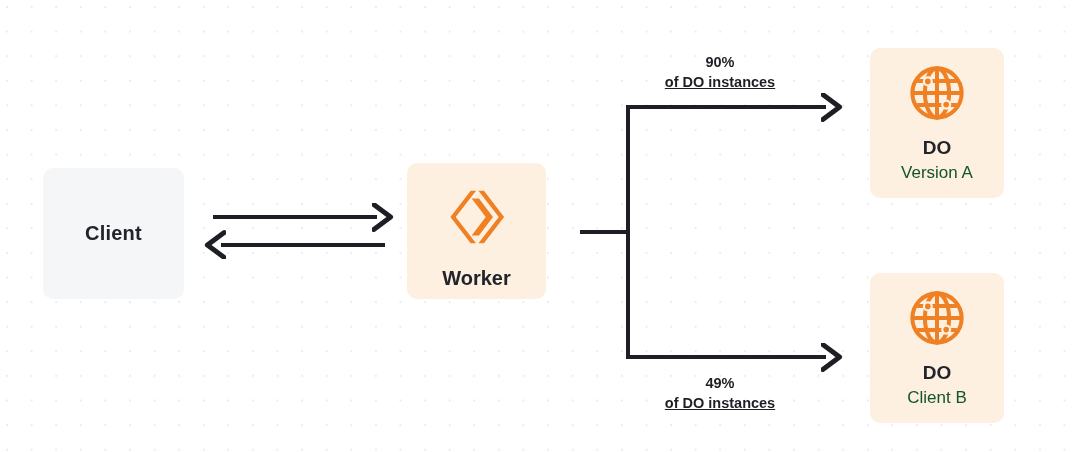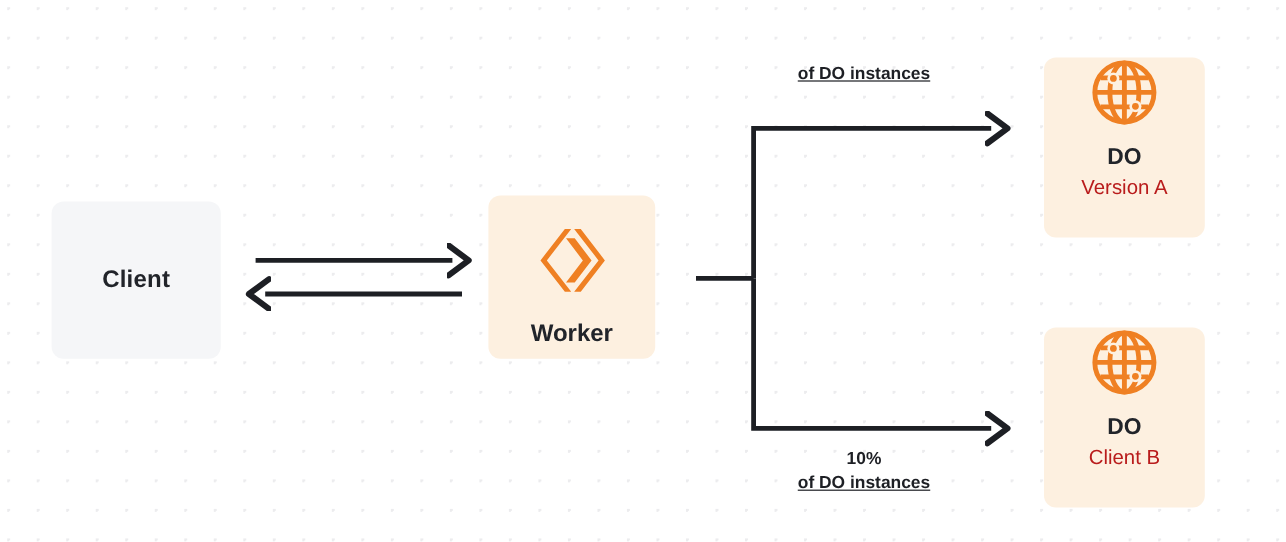--- a/index.html
+++ b/index.html
@@ -58,36 +58,36 @@
     font-weight: bold;
     color: #21242a;
     margin-top: 20px;
   }
 
   .node-do {
     left: 870px;
     width: 134px;
     height: 150px;
     background: #fdf0e0;
-    justify-content: flex-start;
+    justify-content: center;
     padding-top: 0;
   }
   .node-do-a { top: 48px; }
   .node-do-b { top: 273px; }
   .node-do .do-title {
     font-size: 19px;
     font-weight: bold;
     color: #21242a;
     margin-top: 16px;
     line-height: 1.1;
   }
   .node-do .do-sub {
     font-size: 17px;
     font-weight: normal;
-    color: #b91c1c;
+    color: #14532d;
     margin-top: 5px;
     line-height: 1.1;
   }
 
   .icon-worker { width: 62px; height: 60px; display: block; }
   .icon-globe  { width: 58px; height: 58px; display: block; }
 
   
   .wires {
     position: absolute;
@@ -193,21 +193,22 @@
         <circle cx="20.5" cy="18" r="2.9" fill="#ef8023"></circle>
         <circle cx="39.5" cy="42" r="5.2" fill="#fdf0e0"></circle>
         <circle cx="39.5" cy="42" r="2.9" fill="#ef8023"></circle>
       </svg>
     </span>
     <span class="do-title">DO</span>
     <span class="do-sub">Client B</span>
   </div>
 
   <div class="edge-label label-top">
+    <span class="pct">90%</span>
     <span class="desc">of DO instances</span>
   </div>
 
   <div class="edge-label label-bottom">
-    <span class="pct">10%</span>
+    <span class="pct">49%</span>
     <span class="desc">of DO instances</span>
   </div>
 
 </div>
 
 </body></html>

